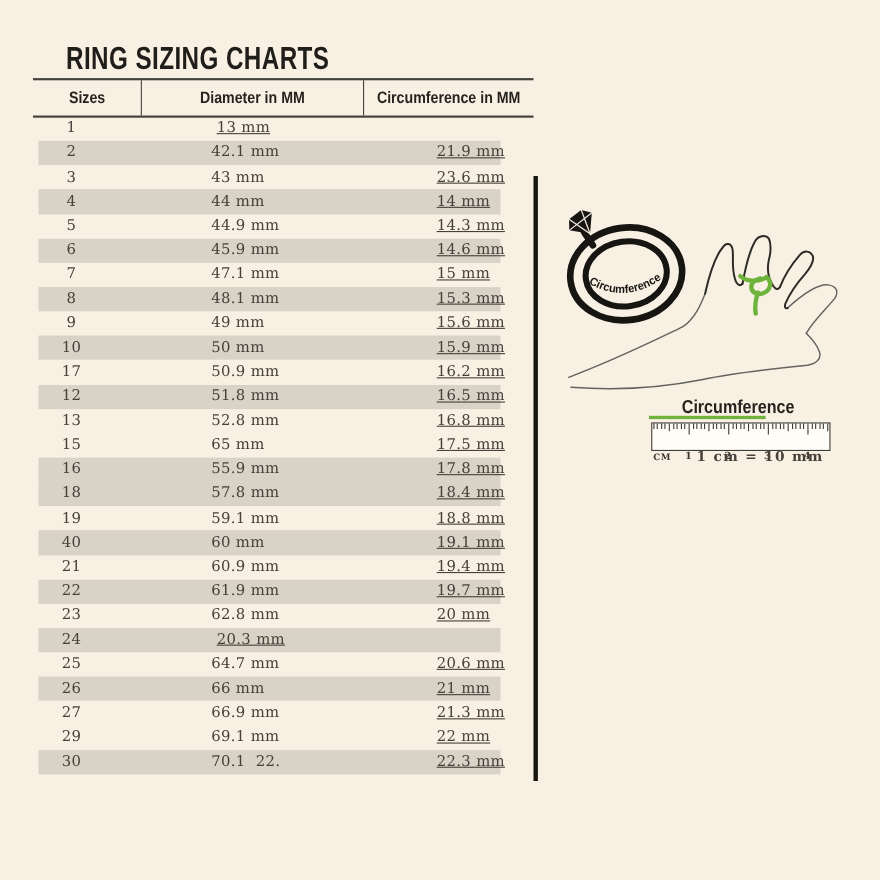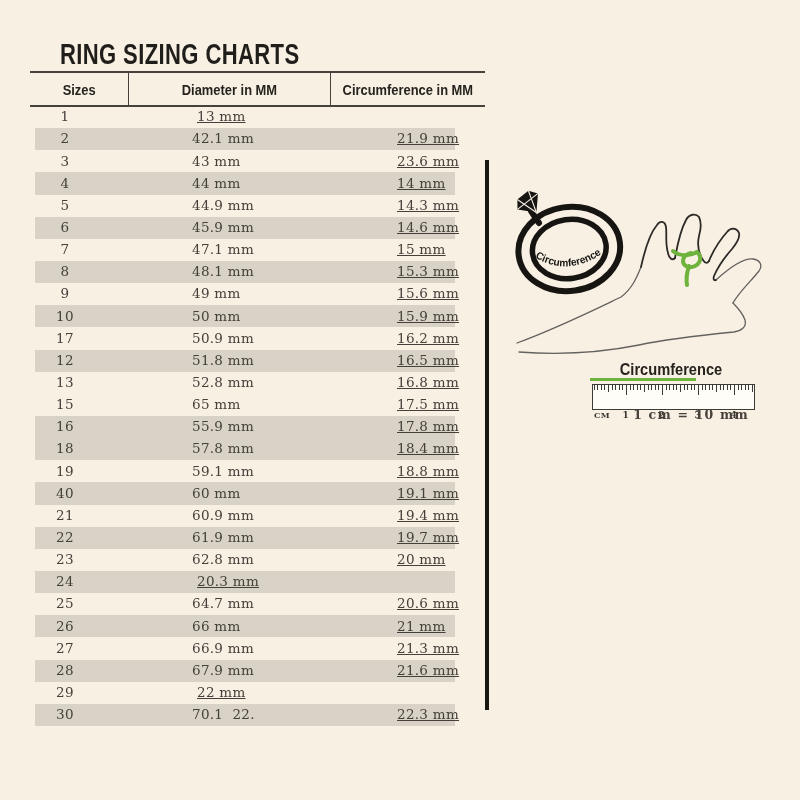--- a/index.html
+++ b/index.html
@@ -187,27 +187,23 @@
       <div class="trow shade">
         <div class="cell c0">26</div>
         <div class="cell c1">66 mm</div>
         <div class="cell c2">21 mm</div>
       </div>
       <div class="trow">
         <div class="cell c0">27</div>
         <div class="cell c1">66.9 mm</div>
         <div class="cell c2">21.3 mm</div>
       </div>
-      <div class="trow shade">
-        <div class="cell c0">28</div>
-        <div class="cell c1">67.9 mm</div>
-        <div class="cell c2">21.6 mm</div>
-      </div>
       <div class="trow">
         <div class="cell c0">29</div>
+        <div class="cell c1">69.1 mm</div>
         <div class="cell c2">22 mm</div>
       </div>
       <div class="trow shade">
         <div class="cell c0">30</div>
         <div class="cell c1">70.1  22.</div>
         <div class="cell c2">22.3 mm</div>
       </div>
     </div>
 
   <div class="vdivider"></div>

